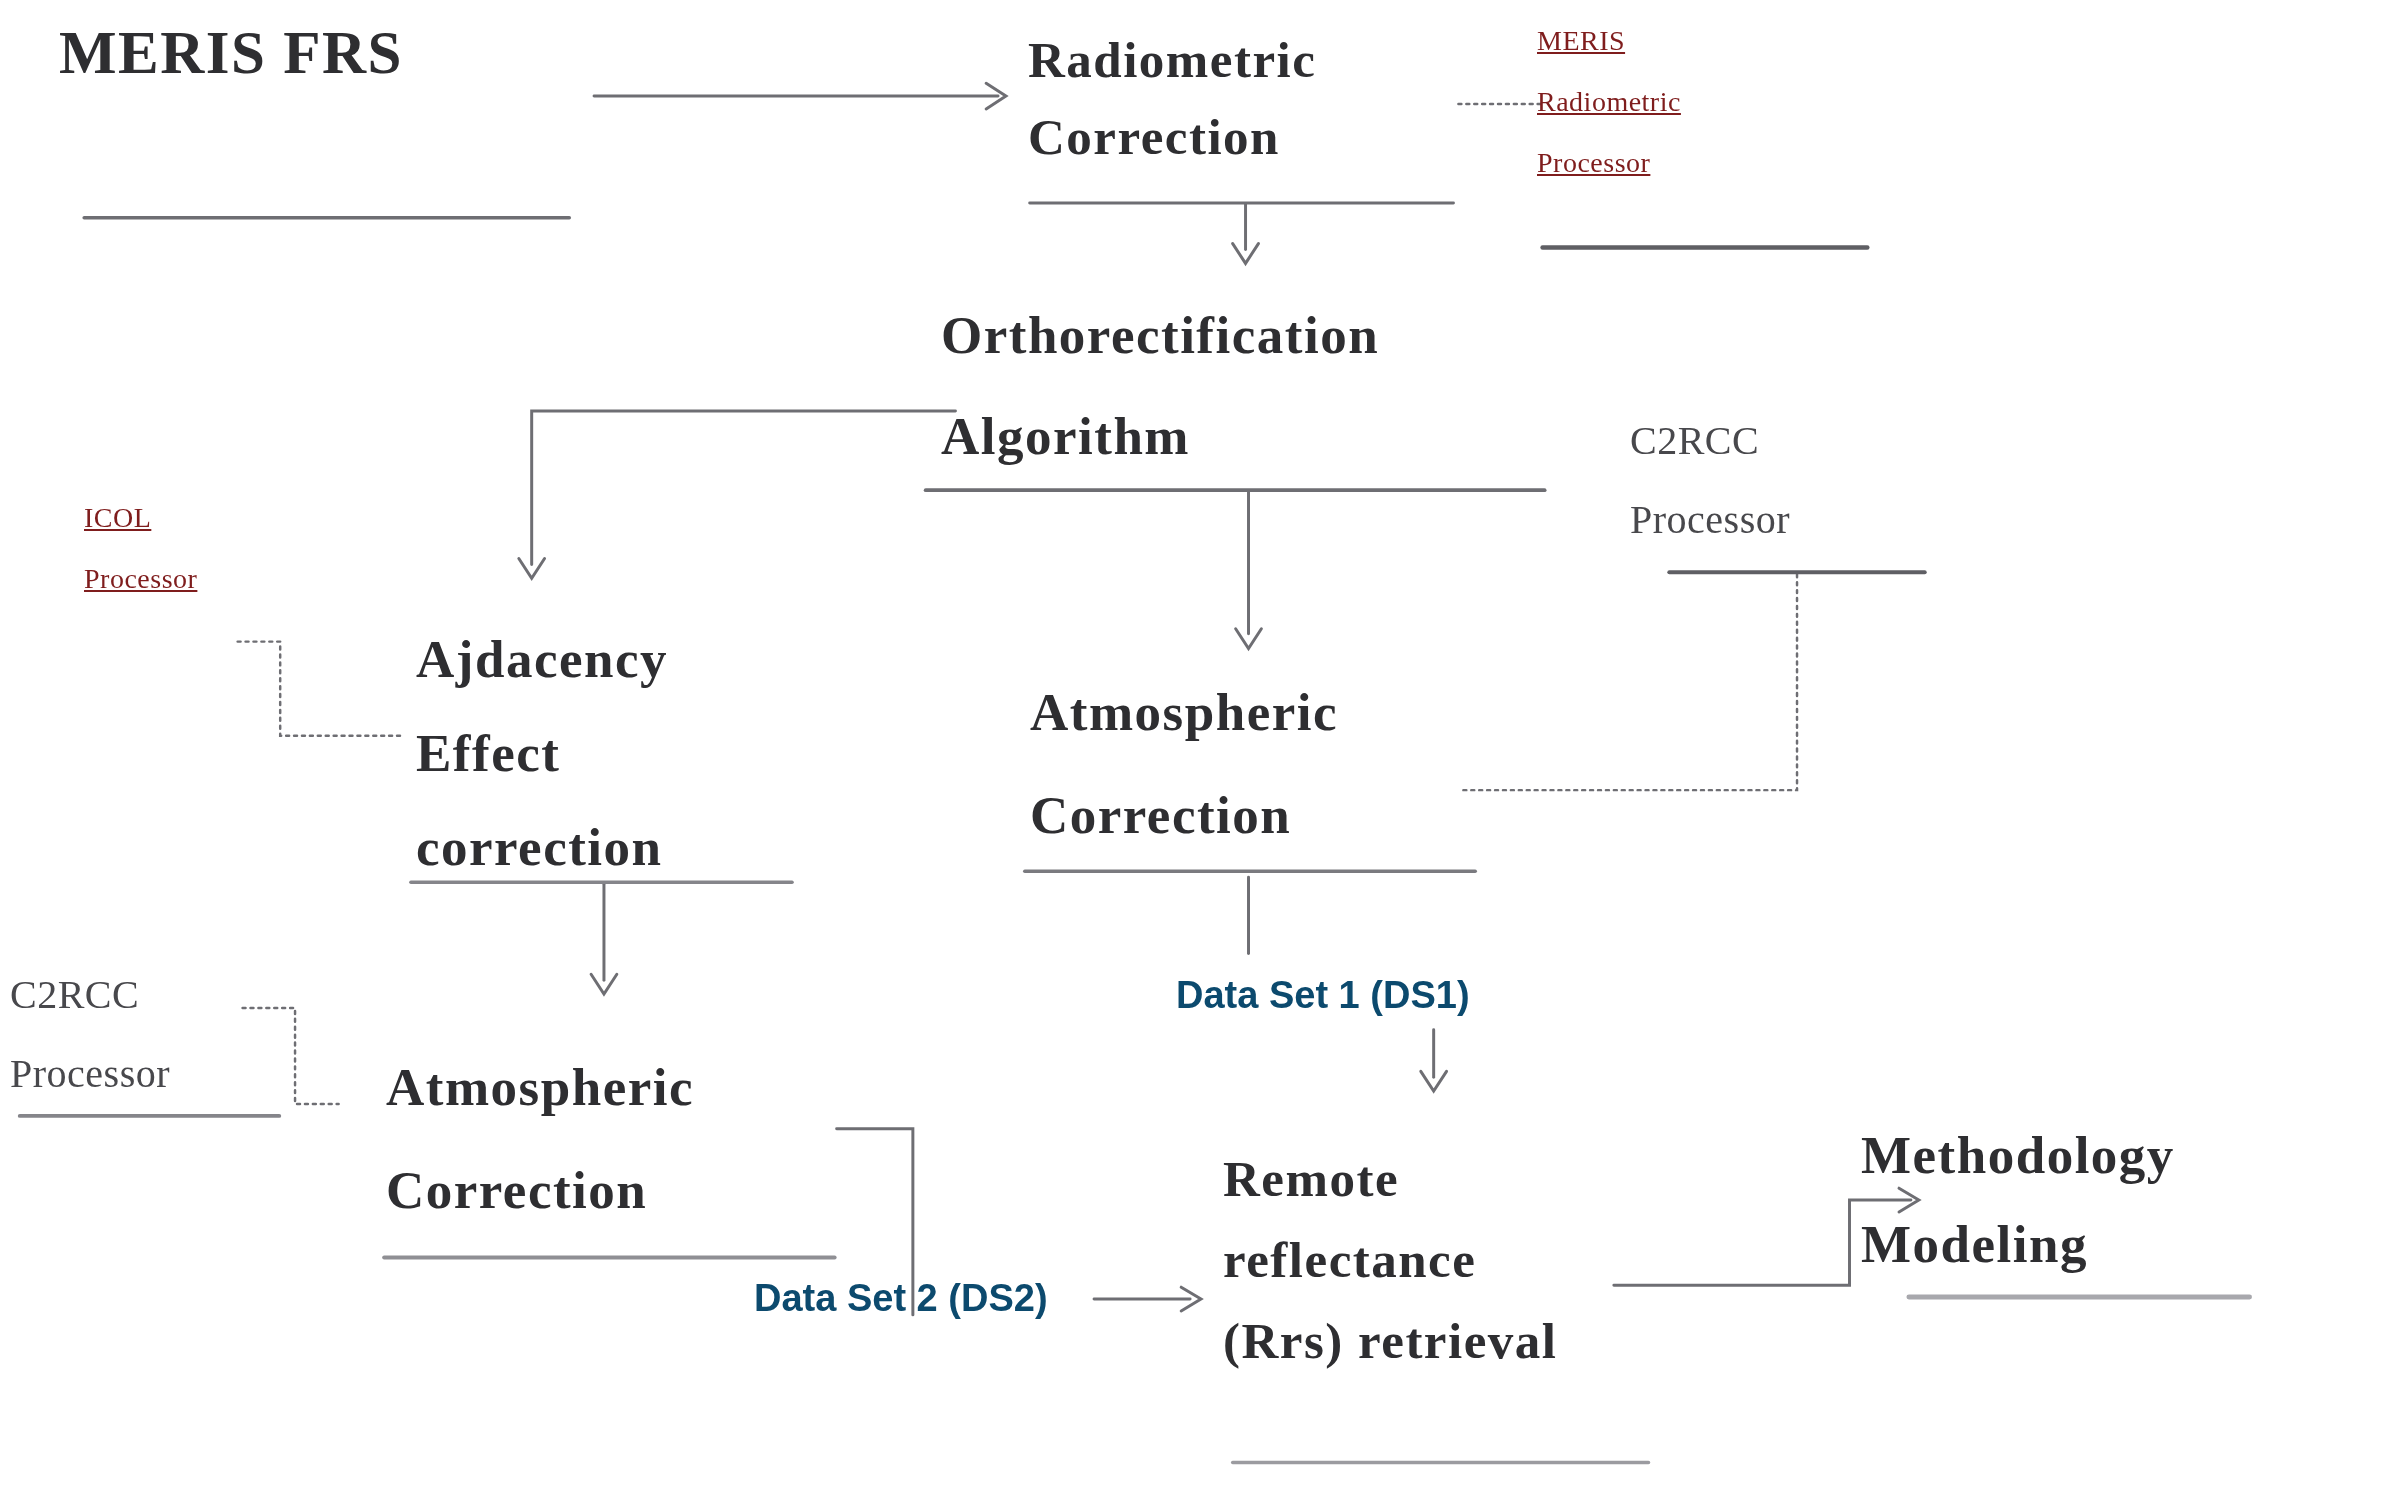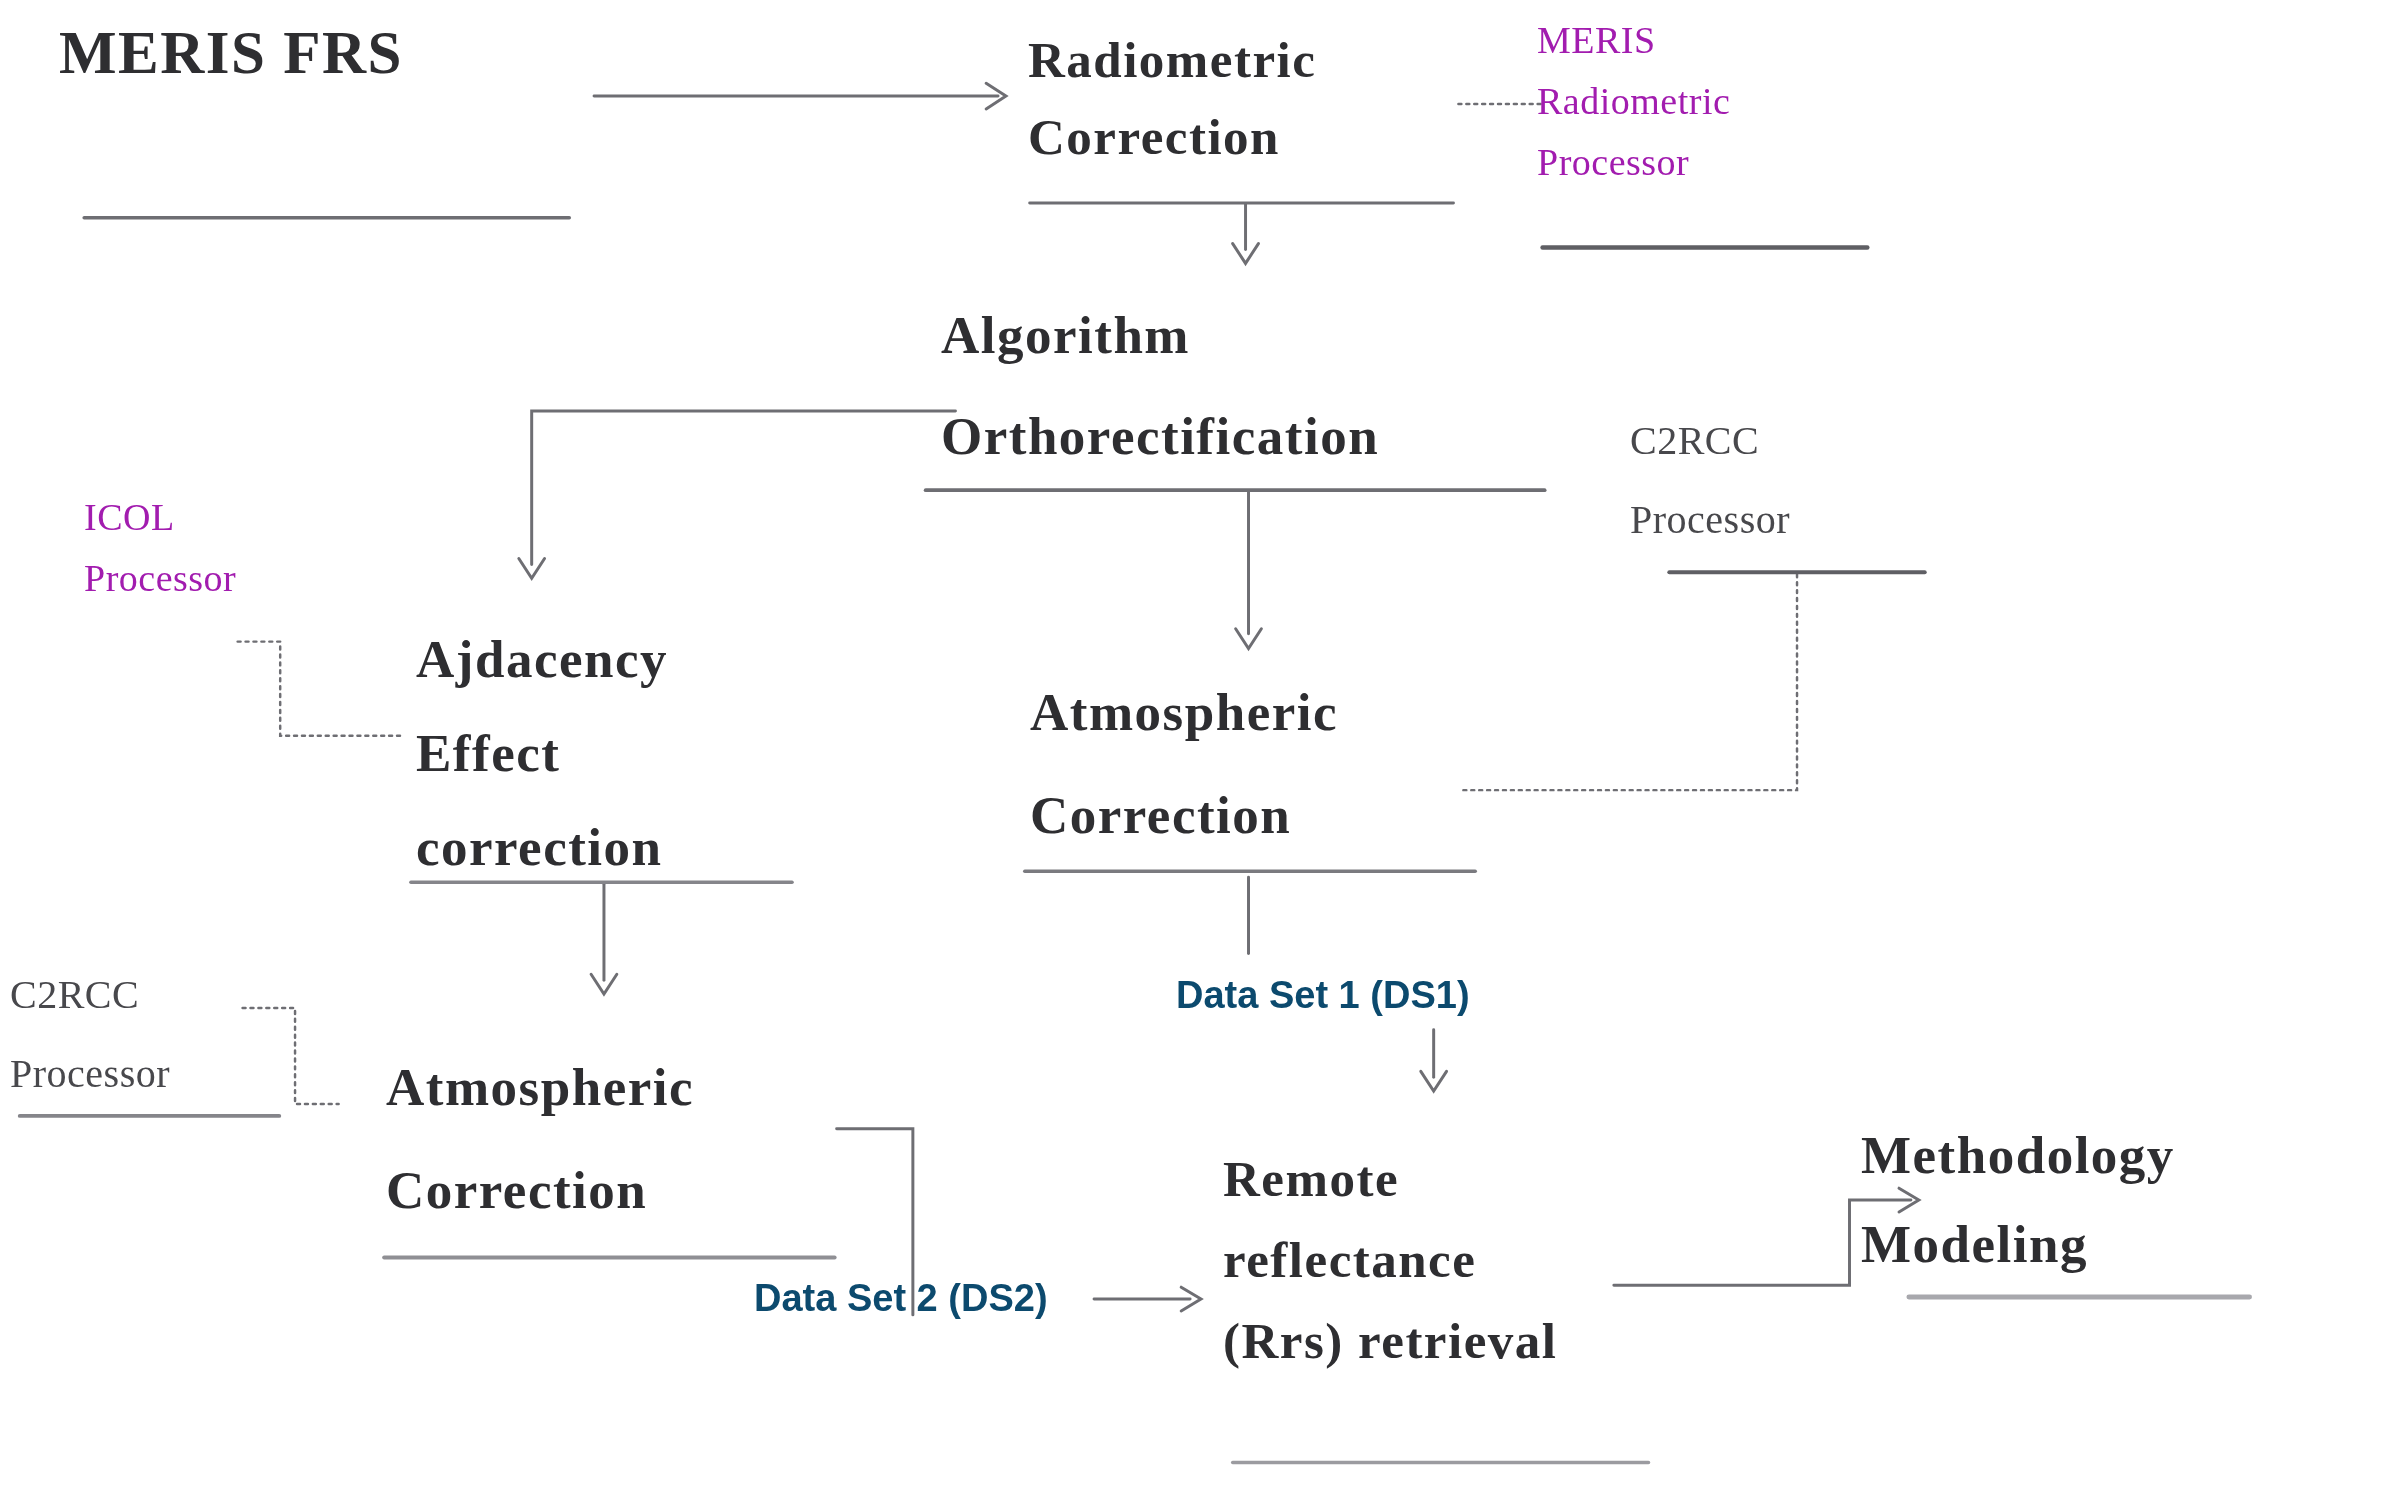--- a/index.html
+++ b/index.html
@@ -2,21 +2,21 @@
 <html><head>
 <meta charset="utf-8">
 <style>
   html,body{margin:0;padding:0;background:#ffffff;}
   #canvas{position:relative;width:2400px;height:1507px;background:#ffffff;overflow:hidden;
           font-family:"Liberation Serif",serif;}
   #wires{position:absolute;left:0;top:0;width:2400px;height:1507px;}
   .node{position:absolute;text-align:left;color:#2e2e31;font-weight:700;letter-spacing:1.5px;}
   .node .ln{display:block;}
   .bold-lg{font-size:53px;line-height:103px;}
-  .light{font-weight:400;color:#a21caf;letter-spacing:0.5px;font-size:38px;line-height:61px;}
+  .light{font-weight:400;color:#7f1d1d;letter-spacing:0.5px;font-size:28px;line-height:61px;text-decoration:underline;}
   .light-wide{font-weight:400;color:#48484c;letter-spacing:0.5px;font-size:40px;line-height:79px;}
   .sans{font-family:Liberation Sans, sans-serif;font-weight:700;color:#0c4a6e;
         font-size:38px;letter-spacing:0px;line-height:46px;}
   
   #n-meris{left:59px;top:12px;width:535px;font-size:61px;line-height:81px;}
   #n-radcor{left:1028px;top:22px;width:436px;font-size:51px;line-height:77px;}
   #n-merisproc{left:1537px;top:10px;width:342px;}
   #n-ortho{left:941px;top:285px;width:619px;font-size:53px;line-height:101px;}
   #n-icol{left:84px;top:487px;width:297px;}
   #n-ajd{left:416px;top:612px;width:376px;font-size:53px;line-height:94px;}
@@ -94,22 +94,22 @@
     <span class="ln">Correction</span>
   </div>
 
   <div class="node light" id="n-merisproc">
     <span class="ln">MERIS</span>
     <span class="ln">Radiometric</span>
     <span class="ln">Processor</span>
   </div>
 
   <div class="node" id="n-ortho">
+    <span class="ln">Orthorectification</span>
     <span class="ln">Algorithm</span>
-    <span class="ln">Orthorectification</span>
   </div>
 
   <div class="node light" id="n-icol">
     <span class="ln">ICOL</span>
     <span class="ln">Processor</span>
   </div>
 
   <div class="node" id="n-ajd">
     <span class="ln">Ajdacency</span>
     <span class="ln">Effect</span>

